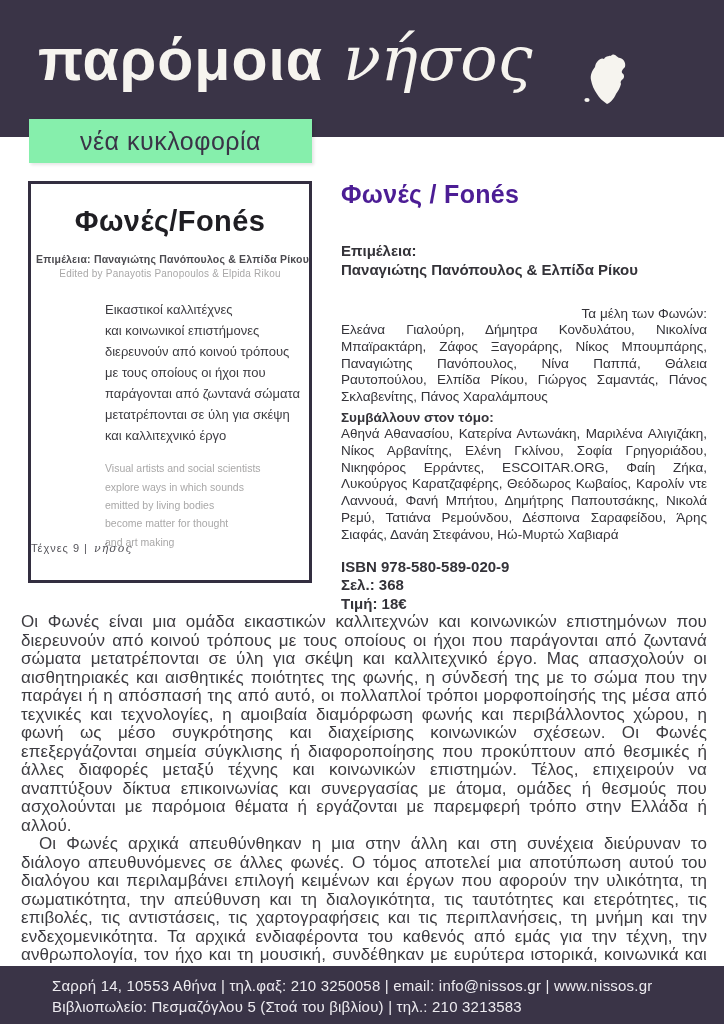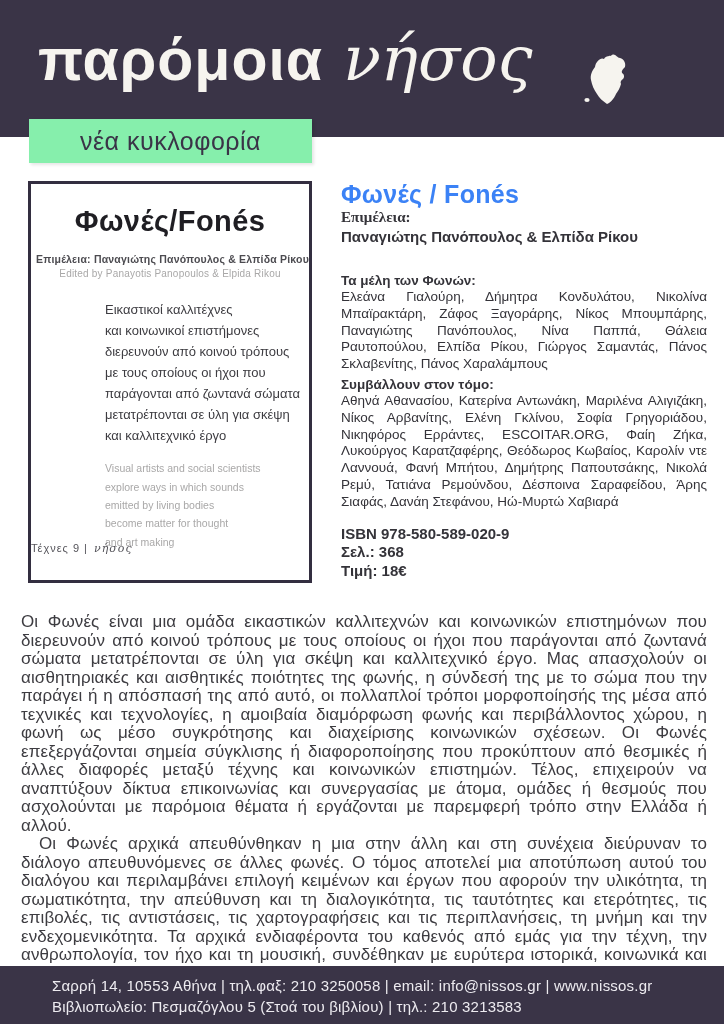--- a/index.html
+++ b/index.html
@@ -39,24 +39,24 @@
     margin:13px 0 0 74px; font-size:10.5px; line-height:1.75; color:#a9a8a8; white-space:pre-line;
   }
   .cover-series {
     position:absolute; left:0; bottom:25px; width:100%; text-align:left;
     font-size:11px; color:#55545a; letter-spacing:1px;
   }
   .cover-series .series-brand { font-family:"DejaVu Serif", serif; font-style:italic; margin-left:6px; }
 
   
   .details { position:absolute; left:341px; top:180px; width:366px; color:#343339; }
-  .d-title { font-size:25px; line-height:28px; font-weight:700; letter-spacing:0.3px; color:#3b82f6; }
-  .d-editors-label { font-size:15px; line-height:19px; font-weight:700;font-family:Liberation Serif, serif; }
+  .d-title { font-size:25px; line-height:28px; font-weight:700; letter-spacing:0.3px; color:#4c1d95; }
+  .d-editors-label { margin-top:33px; font-size:15px; line-height:19px; font-weight:700; }
   .d-editors { font-size:15px; line-height:19px; font-weight:700; }
-  .d-members-label { margin-top:26px; font-size:13.5px; line-height:17px; font-weight:700; }
+  .d-members-label { margin-top:26px; font-size:13.5px; line-height:17px; font-weight:400;text-align:right; }
   .d-members { font-size:13.5px; line-height:16.8px; text-align:justify; }
   .d-contrib-label { margin-top:3px; font-size:13.5px; line-height:17px; font-weight:700; }
   .d-contrib { font-size:13.5px; line-height:16.8px; text-align:justify; }
   .d-isbn-block { margin-top:14px; font-size:15px; line-height:18.5px; font-weight:700; }
 
   
   .body-copy {
     position:absolute; left:21px; top:613px; width:686px;
     font-size:17px; line-height:18.5px; text-align:justify; color:#3d3c41; letter-spacing:0.1px;
   }

